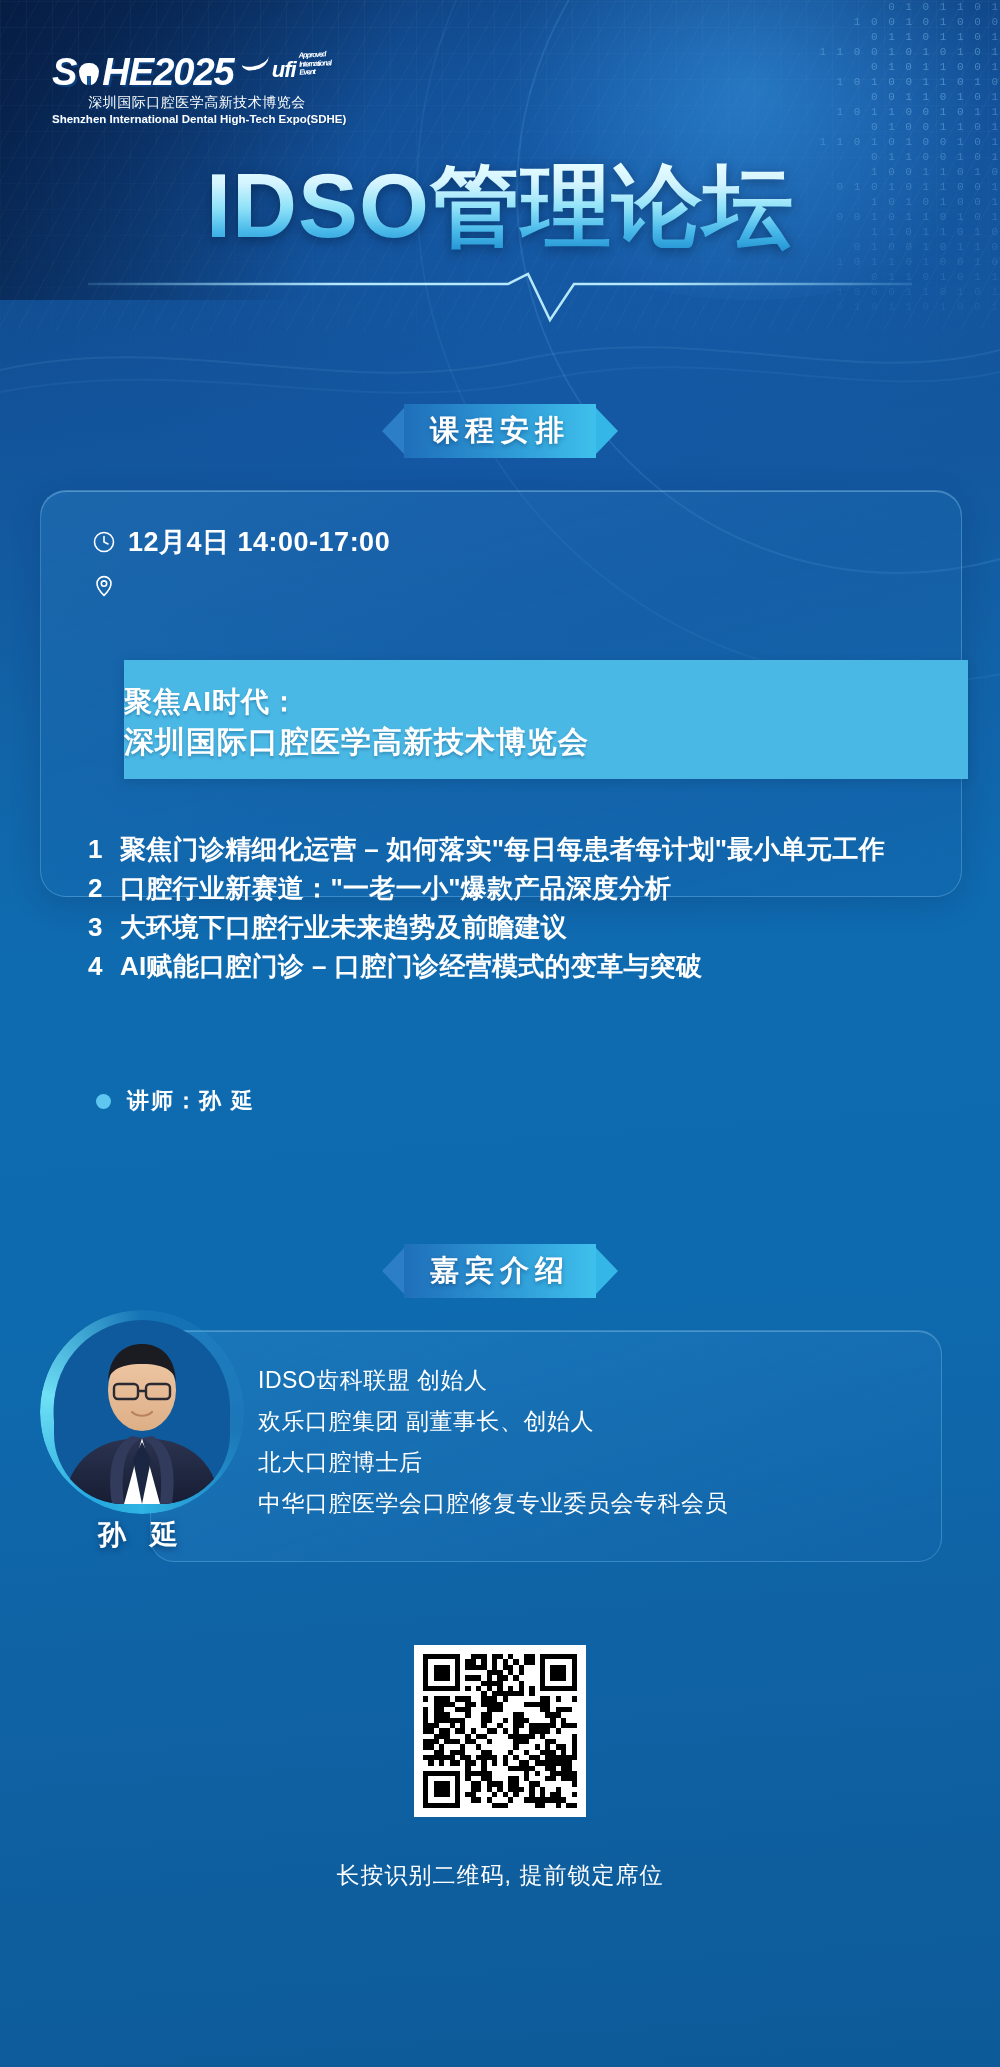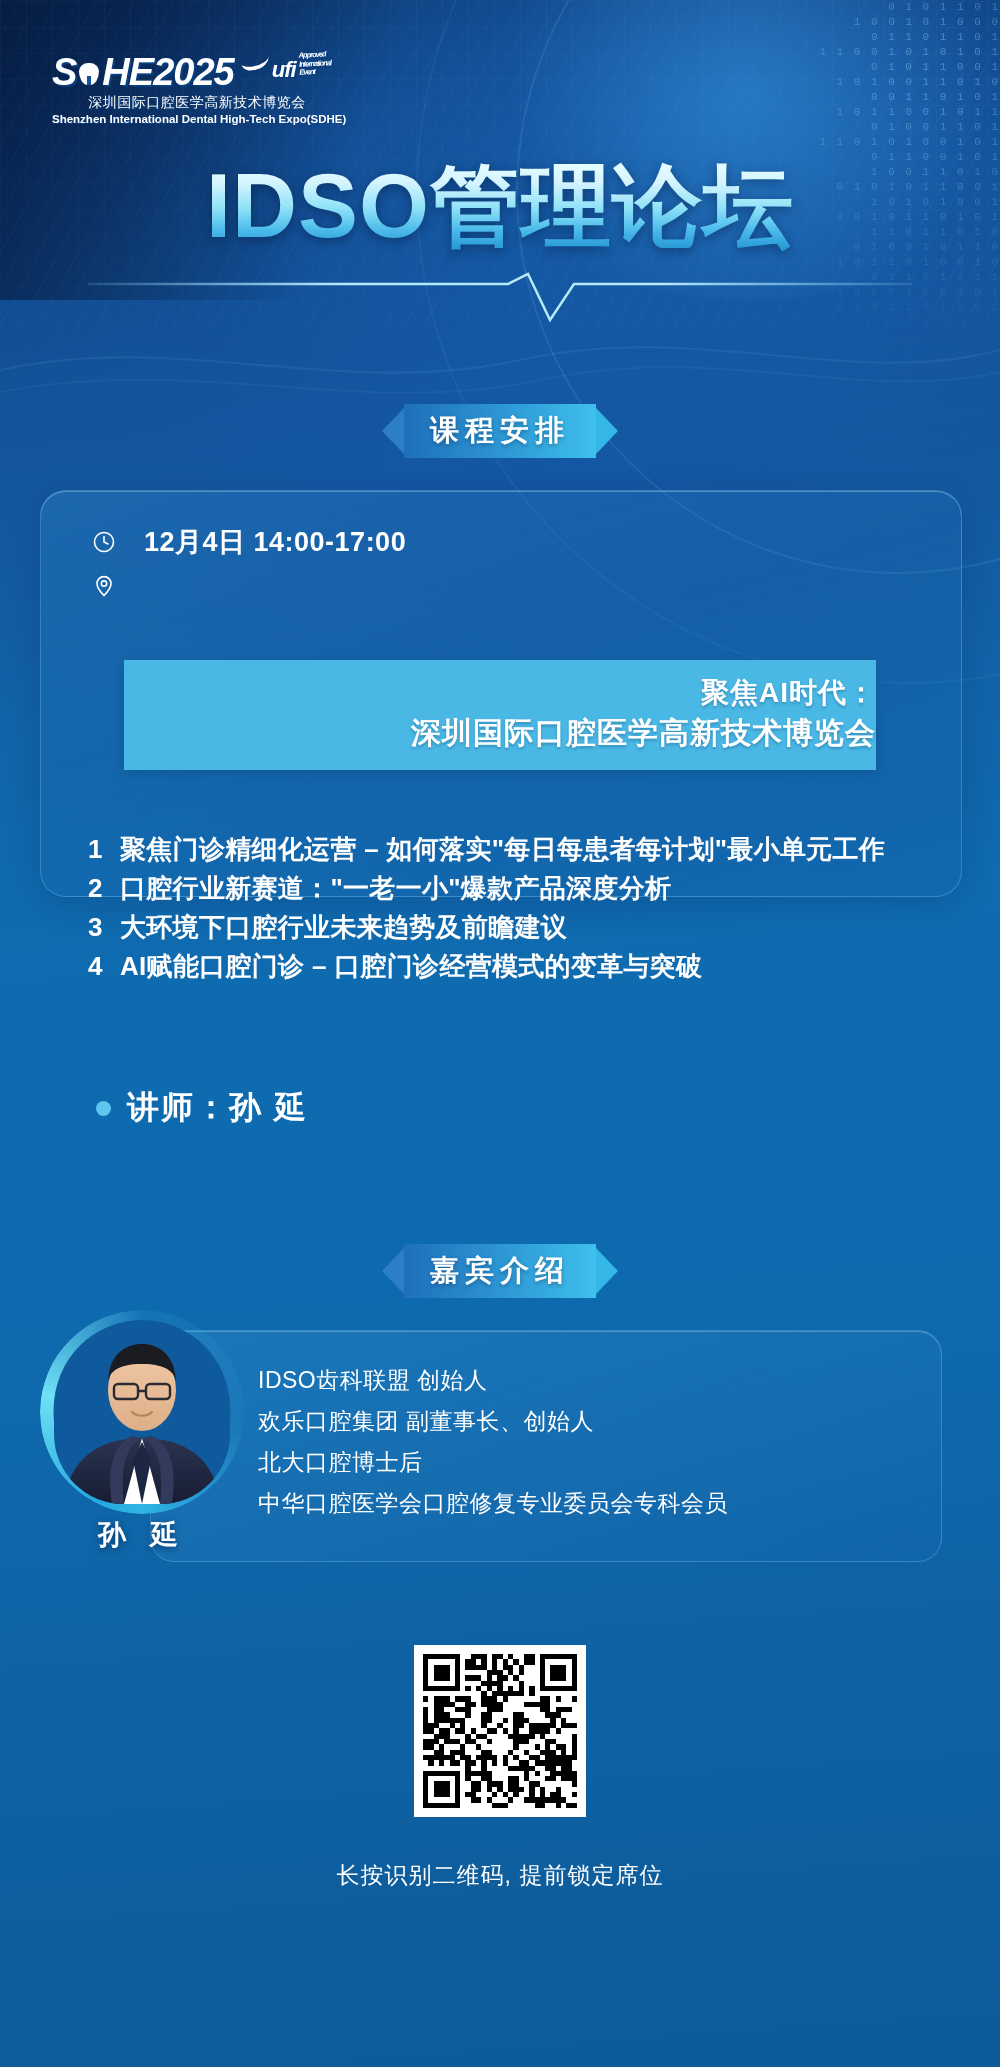--- a/index.html
+++ b/index.html
@@ -123,45 +123,45 @@
   .banner.b1{top:408px;}
   .banner.b2{top:1248px;}
   
   .card{
     position:absolute;left:40px;top:490px;width:920px;height:405px;border-radius:26px;
     background:linear-gradient(165deg,rgba(49,140,205,.30) 0%,rgba(30,110,182,.22) 45%,rgba(22,94,166,.16) 100%);
     border:1px solid rgba(150,215,255,.28);
     box-shadow:inset 0 1px 0 rgba(190,235,255,.35),0 8px 30px rgba(4,30,70,.18);
   }
   .meta{position:absolute;left:92px;top:524px;width:840px;color:#fff;}
-  .meta-row{display:flex;align-items:center;gap:28px;margin-bottom:14px;white-space:nowrap;}
+  .meta-row{display:flex;align-items:center;gap:12px;margin-bottom:14px;white-space:nowrap;}
   .meta-row .ic{flex:0 0 auto;width:24px;height:24px;}
   .meta-row .txt{font-size:27px;font-weight:700;letter-spacing:.5px;}
   .meta-row.loc .txt{font-size:25px;}
   .topic{
-    position:absolute;left:124px;top:660px;width:752px;
-    background:#4ab8e5;padding:14px 0 16px;text-align:right;
+    position:absolute;left:124px;top:660px;width:844px;
+    background:#4ab8e5;padding:23px 0 16px;text-align:left;
     box-shadow:0 3px 10px rgba(4,40,80,.18);
   }
   .topic div{
     color:#ffffff;font-weight:700;letter-spacing:1px;text-shadow:0 2px 3px rgba(10,60,110,.35);
   }
   .topic .l1{font-size:28px;line-height:38px;}
   .topic .l2{font-size:30px;line-height:42px;}
   .agenda{position:absolute;left:88px;top:830px;width:860px;color:#ffffff;}
   .agenda .item{
     display:flex;gap:12px;font-size:26px;line-height:39px;font-weight:700;letter-spacing:.3px;
   }
   .agenda .item .n{flex:0 0 auto;width:20px;text-align:left;}
   .agenda .item .t{flex:1 1 auto;}
   .speaker{
     position:absolute;left:96px;top:1086px;display:flex;align-items:center;gap:16px;color:#fff;
   }
   .speaker .dot{width:15px;height:15px;border-radius:50%;background:#5ec6ef;}
-  .speaker .txt{font-size:32px;font-weight:700;letter-spacing:2px;}
+  .speaker .txt{font-size:22px;font-weight:700;letter-spacing:2px;}
   
   .guest-card{
     position:absolute;left:150px;top:1330px;width:790px;height:230px;border-radius:24px;
     background:linear-gradient(160deg,rgba(52,144,208,.34) 0%,rgba(26,104,178,.20) 100%);
     border:1px solid rgba(150,215,255,.25);
     box-shadow:inset 0 1px 0 rgba(190,235,255,.30);
   }
   .portrait{position:absolute;left:32px;top:1302px;width:220px;height:260px;}
   .portrait .ring{
     position:absolute;left:8px;top:8px;width:204px;height:204px;border-radius:50%;

